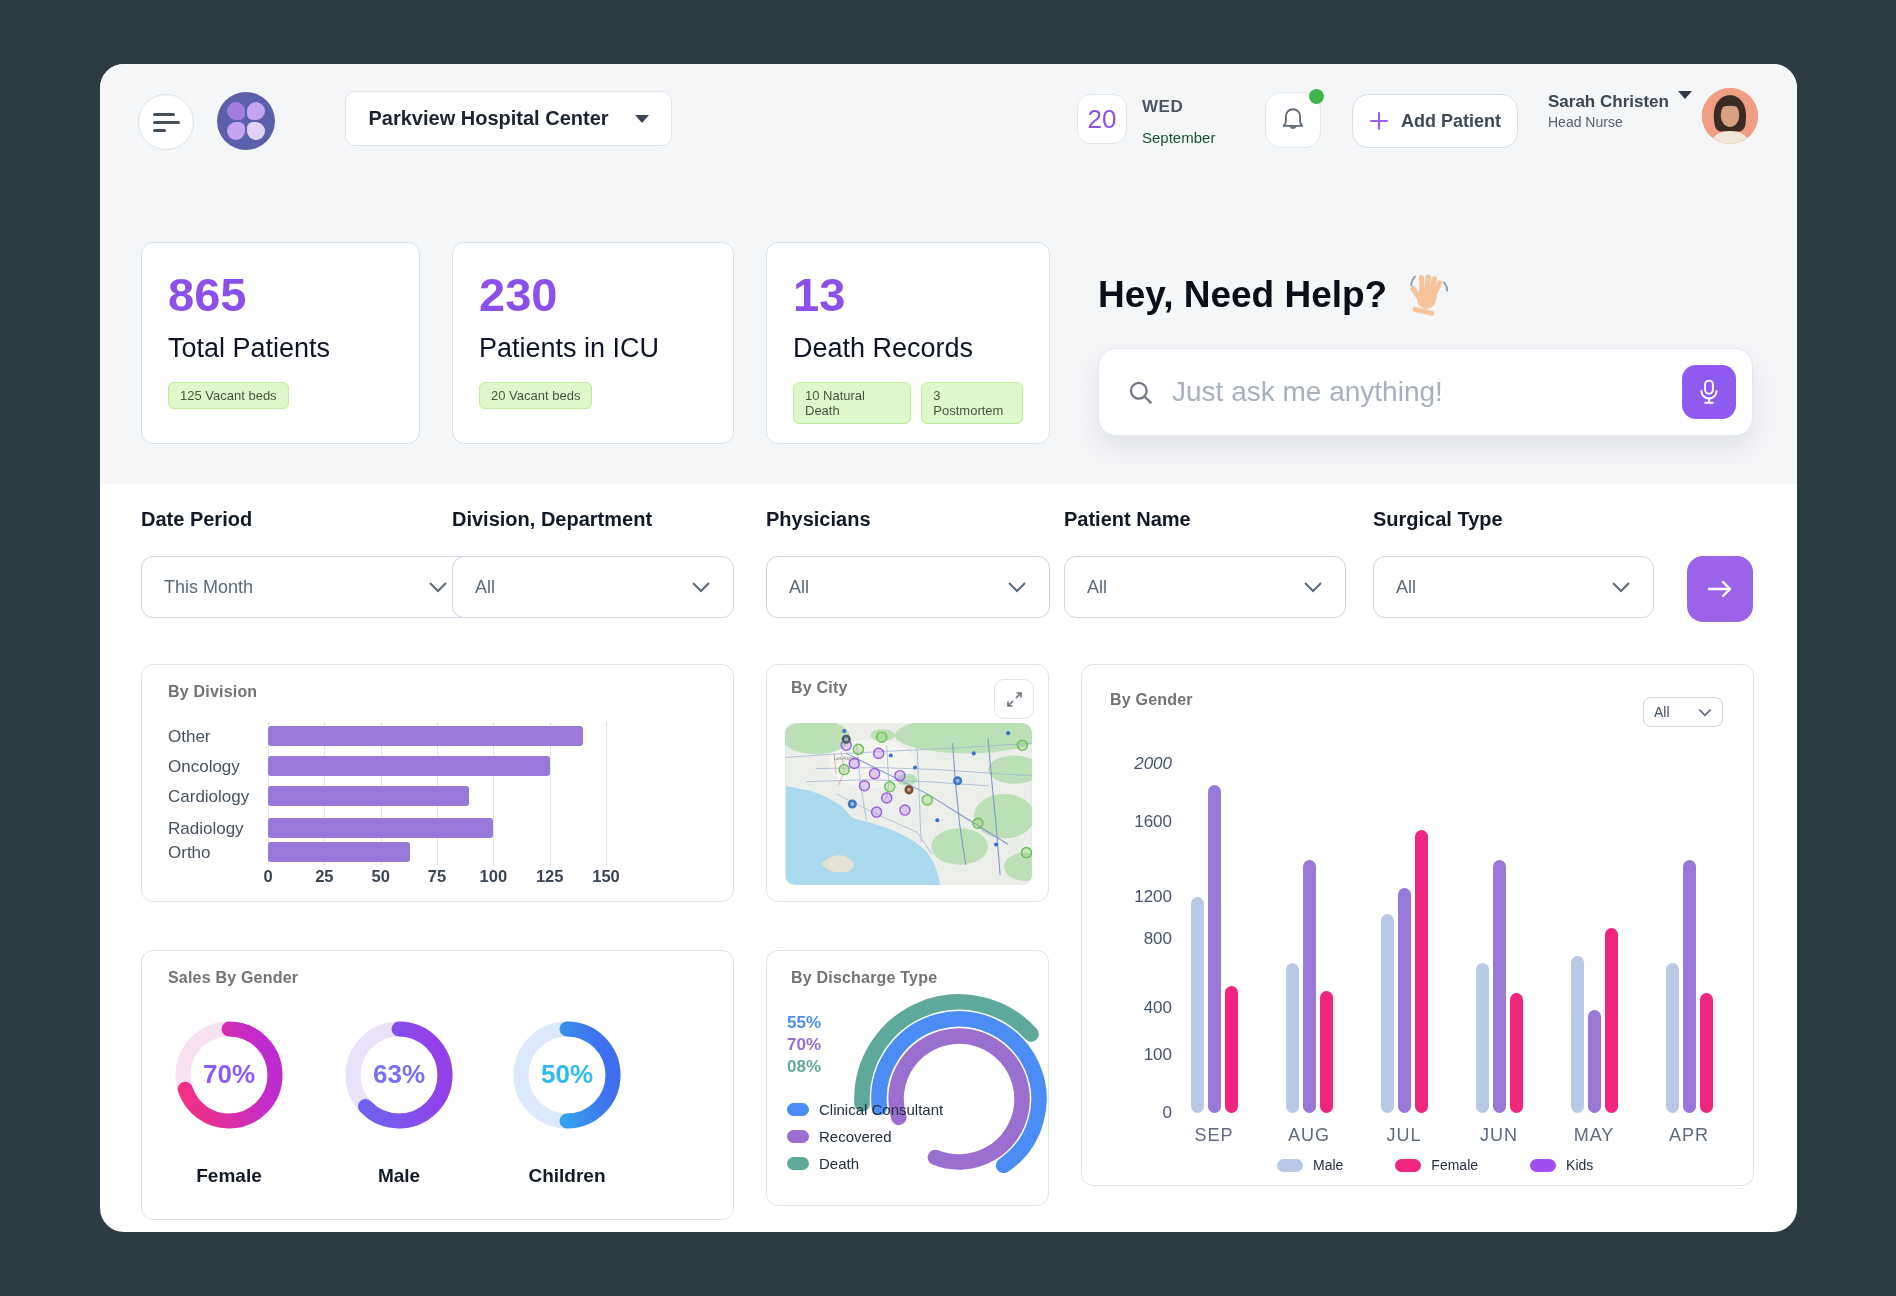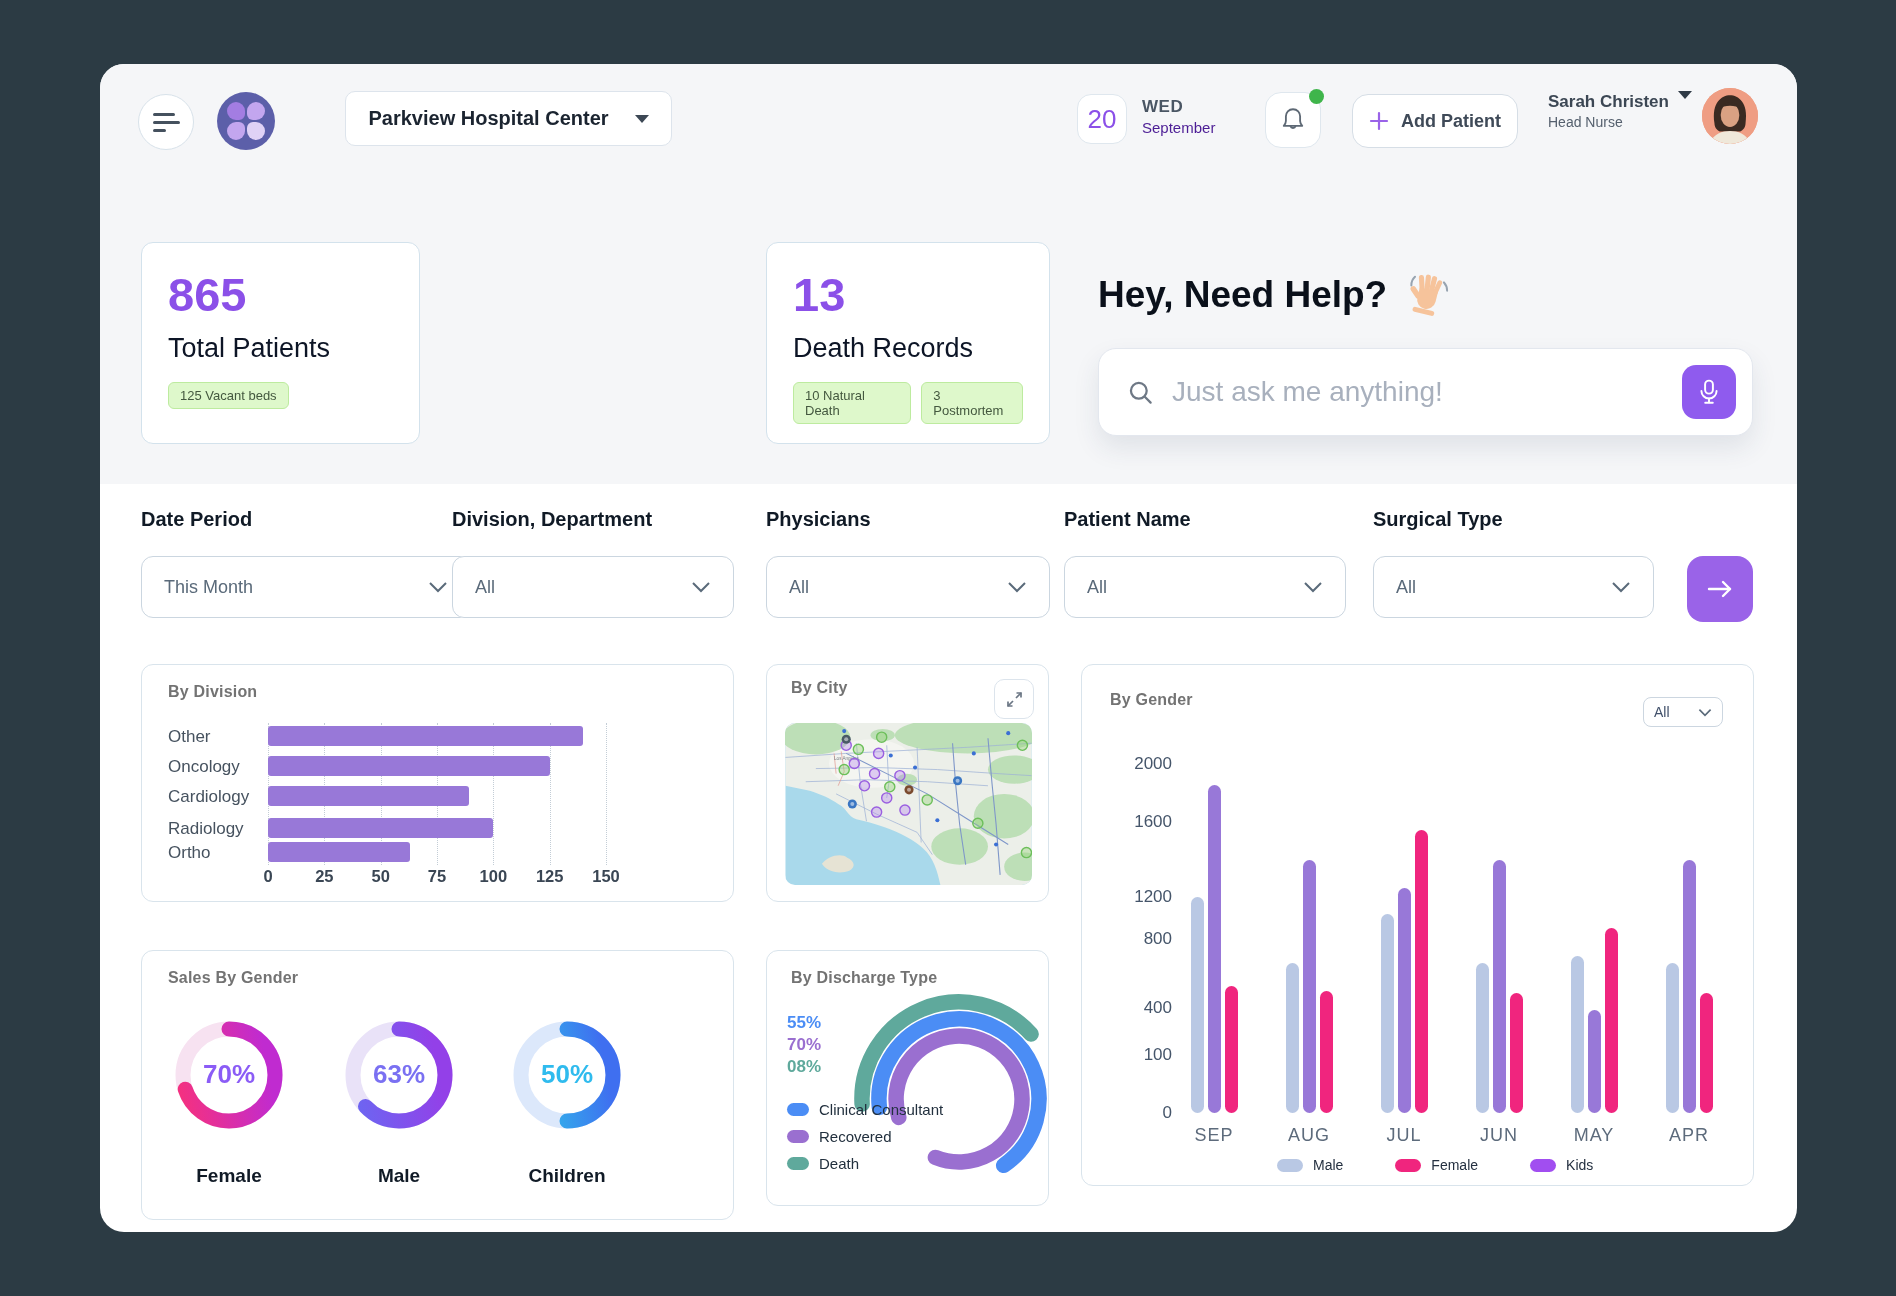--- a/index.html
+++ b/index.html
@@ -16,21 +16,21 @@
   .petals i{display:block}
   .petals i:nth-child(1){background:#a37de2;border-radius:50% 50% 6px 50%}
   .petals i:nth-child(2){background:#c3a6ef;border-radius:50% 50% 50% 6px}
   .petals i:nth-child(3){background:#c3a6ef;border-radius:50% 6px 50% 50%}
   .petals i:nth-child(4){background:#e0d2f6;border-radius:6px 50% 50% 50%}
   .hospital-dd{position:absolute;left:245px;top:27px;width:327px;height:55px;background:#fff;border:1px solid #dde4ec;border-radius:10px;display:flex;align-items:center;justify-content:center;gap:26px;cursor:pointer}
   .hospital-dd .t{font-size:20px;font-weight:700;color:#1b2430}
   .caret{width:0;height:0;border-left:7px solid transparent;border-right:7px solid transparent;border-top:8px solid #3c4754}
   .date-box{position:absolute;left:977px;top:30px;width:50px;height:50px;border:1px solid #dfe7ee;border-radius:14px;background:#fff;display:flex;align-items:center;justify-content:center;font-size:26px;color:#8b50e8}
   .date-wd{position:absolute;left:1042px;top:33px;font-size:17px;font-weight:700;color:#4a5664;letter-spacing:.5px}
-  .date-mo{position:absolute;left:1042px;top:55px;font-size:15px;color:#4c1d95}
+  .date-mo{position:absolute;left:1042px;top:65px;font-size:15px;color:#14532d}
   .bell-btn{position:absolute;left:1165px;top:28px;width:56px;height:56px;border:1px solid #dfe7ee;border-radius:16px;background:#fff;display:flex;align-items:center;justify-content:center;cursor:pointer}
   .bell-dot{position:absolute;right:-4px;top:-4px;width:15px;height:15px;border-radius:50%;background:#3fb54b}
   .addp-btn{position:absolute;left:1252px;top:30px;width:166px;height:54px;border:1px solid #d6dee6;border-radius:16px;background:#fff;display:flex;align-items:center;justify-content:center;gap:12px;cursor:pointer}
   .addp-btn .t{font-size:18px;font-weight:700;color:#3f4a58}
   .user-name{position:absolute;left:1448px;top:28px;font-size:17px;font-weight:700;color:#3c4754}
   .user-role{position:absolute;left:1448px;top:50px;font-size:14px;color:#55606e}
   .user-caret{position:absolute;left:1578px;top:35px}
   .avatar{position:absolute;left:1602px;top:24px;width:56px;height:56px;border-radius:50%;overflow:hidden;background:#ef9d83}
   
   .stat-card{position:absolute;top:178px;height:202px;background:#fff;border:1px solid #d3e2ec;border-radius:12px;padding:24px 26px;cursor:default}
@@ -129,20 +129,27 @@
       <path d="M17,20 C19,12 35,12 37,20 C33,16 21,16 17,20 Z" fill="#3a2a22"></path>
       <path d="M7,54 C11,44 20,41.5 27,41.5 C34,41.5 43,44 47,54 Z" fill="#efe8da"></path>
     </svg>
   </div>
 
   <div class="stat-card" style="left:41px;width:279px">
     <div class="stat-num">865</div>
     <div class="stat-label">Total Patients</div>
     <div class="badges">
         <span class="badge">125 Vacant beds</span>
+      </div>
+  </div>
+  <div class="stat-card" style="left:352px;width:282px">
+    <div class="stat-num">230</div>
+    <div class="stat-label">Patients in ICU</div>
+    <div class="badges">
+        <span class="badge">20 Vacant beds</span>
       </div>
   </div>
   <div class="stat-card" style="left:666px;width:284px">
     <div class="stat-num">13</div>
     <div class="stat-label">Death Records</div>
     <div class="badges">
       <span class="badge">10 Natural Death</span>
       <span class="badge">3 Postmortem</span>
     </div>
   </div>
@@ -338,21 +345,21 @@
 
   <div class="ccard" style="left:981px;top:600px;width:673px;height:522px">
     <div class="ctitle" style="left:28px;top:26px">By Gender</div>
     <div class="mini-dd">
       <span class="v">All</span>
       <svg width="14" height="9" viewBox="0 0 20 12">
           <polyline points="2,2 10,10 18,2" fill="none" stroke="#5a6a7a" stroke-width="2.4"></polyline>
         </svg>
     </div>
     <div id="gender-chart">
-        <div class="g-ylabel" style="left: 30px; top: 89px;">2000</div>
+        <div class="g-ylabel" style="left: 30px; top: 89px; font-style: italic;">2000</div>
         <div class="g-ylabel" style="left: 30px; top: 147.167px;">1600</div>
         <div class="g-ylabel" style="left: 30px; top: 222px;">1200</div>
         <div class="g-ylabel" style="left: 30px; top: 263.5px;">800</div>
         <div class="g-ylabel" style="left: 30px; top: 321.667px; margin-top: 11px;">400</div>
         <div class="g-ylabel" style="left: 30px; top: 379.833px;">100</div>
         <div class="g-ylabel" style="left: 30px; top: 438px;">0</div>
         <div class="g-bar" style="left: 108.5px; top: 231.62px; height: 216.38px; background: rgb(185, 200, 228);"></div>
         <div class="g-bar" style="left: 125.5px; top: 119.94px; height: 328.06px; background: rgb(152, 120, 216);"></div>
         <div class="g-bar" style="left: 142.5px; top: 320.615px; height: 127.385px; background: rgb(240, 37, 126);"></div>
         <div class="g-xlabel" style="left: 97px; top: 460px;">SEP</div>

